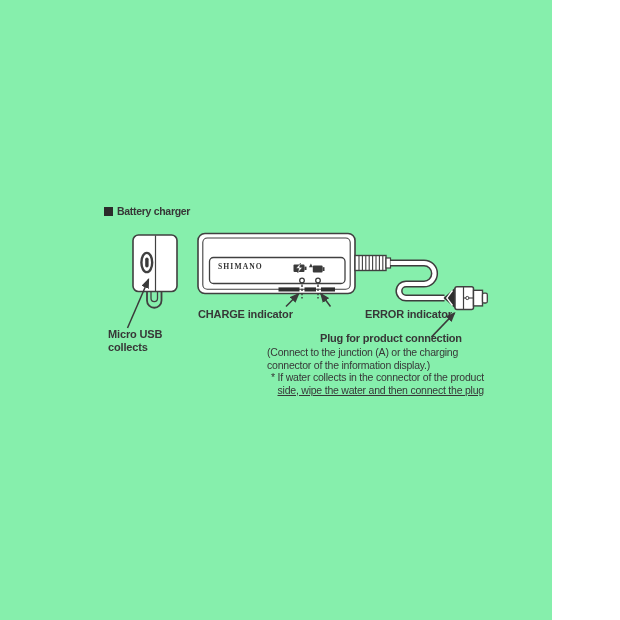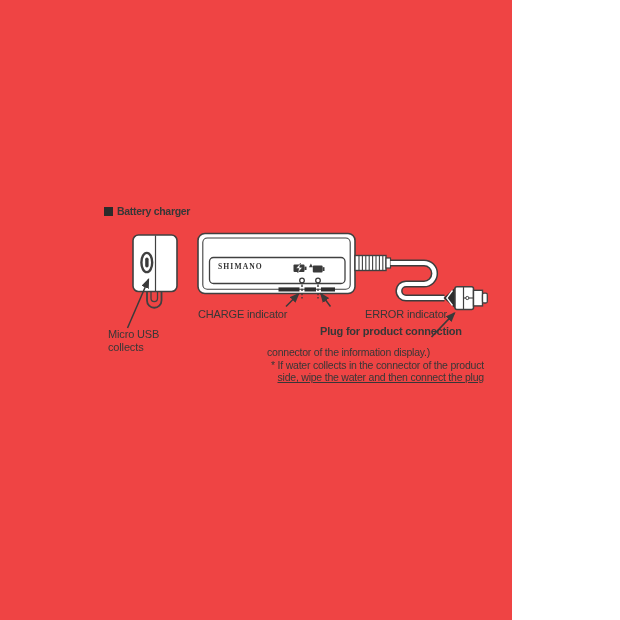--- a/index.html
+++ b/index.html
@@ -1,33 +1,33 @@
 <!DOCTYPE html>
 <html><head>
 <meta charset="utf-8">
 <style>
   html,body{margin:0;padding:0;background:#fff;}
   .canvas{
-    position:relative;width:512px;height:620px;background:#ef4444;overflow:hidden;
+    position:relative;width:552px;height:620px;background:#86efac;overflow:hidden;
     font-family:"Liberation Sans",sans-serif;color:#373737;
   }
   .abs{position:absolute;}
   svg{position:absolute;left:0;top:0;}
   .section-header{
     left:104px;top:204px;display:flex;align-items:center;height:14px;
     font-size:10.5px;font-weight:bold;letter-spacing:-0.3px;white-space:nowrap;
   }
   .section-square{width:9px;height:9px;background:#2b2b2b;margin-right:4px;flex:0 0 auto;}
   .part-label{
-    font-size:11px;font-weight:normal;letter-spacing:-0.15px;line-height:13px;white-space:nowrap;
+    font-size:11px;font-weight:bold;letter-spacing:-0.15px;line-height:13px;white-space:nowrap;
   }
   .usb-label{left:108px;top:328px;}
   .charge-label{left:198px;top:308px;}
   .error-label{left:325px;top:308px;padding-left:40px;}
-  .note-title{left:320px;top:325px;font-size:11px;font-weight:bold;letter-spacing:-0.2px;white-space:nowrap;}
+  .note-title{left:320px;top:332px;font-size:11px;font-weight:bold;letter-spacing:-0.2px;white-space:nowrap;}
   .note-block{
     left:267px;top:346px;font-size:10.5px;letter-spacing:-0.22px;line-height:12.6px;white-space:nowrap;
   }
   .note-line.l3{margin-left:4px;}
   .note-line.l4,.note-line.l5{margin-left:10.5px;text-decoration:underline;}
   .shimano-logo{
     left:218px;top:262px;font-size:7.6px;font-weight:bold;letter-spacing:1.1px;
     color:#333;white-space:nowrap;font-family:Liberation Serif, serif;
   }
 </style>
@@ -142,18 +142,19 @@
     <div>collects</div>
   </div>
 
   <div class="abs part-label charge-label">CHARGE indicator</div>
 
   <div class="abs part-label error-label">ERROR indicator</div>
 
   <div class="abs note-title">Plug for product connection</div>
 
   <div class="abs note-block">
+    <div class="note-line l1">(Connect to the junction (A) or the charging</div>
     <div class="note-line l2">connector of the information display.)</div>
     <div class="note-line l3">* If water collects in the connector of the product</div>
     <div class="note-line l4">side, wipe the water and then connect the plug</div>
   </div>
 
 </div>
 
 </body></html>

